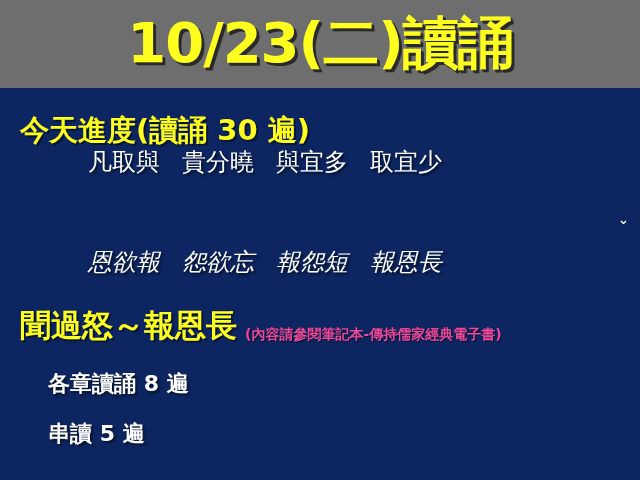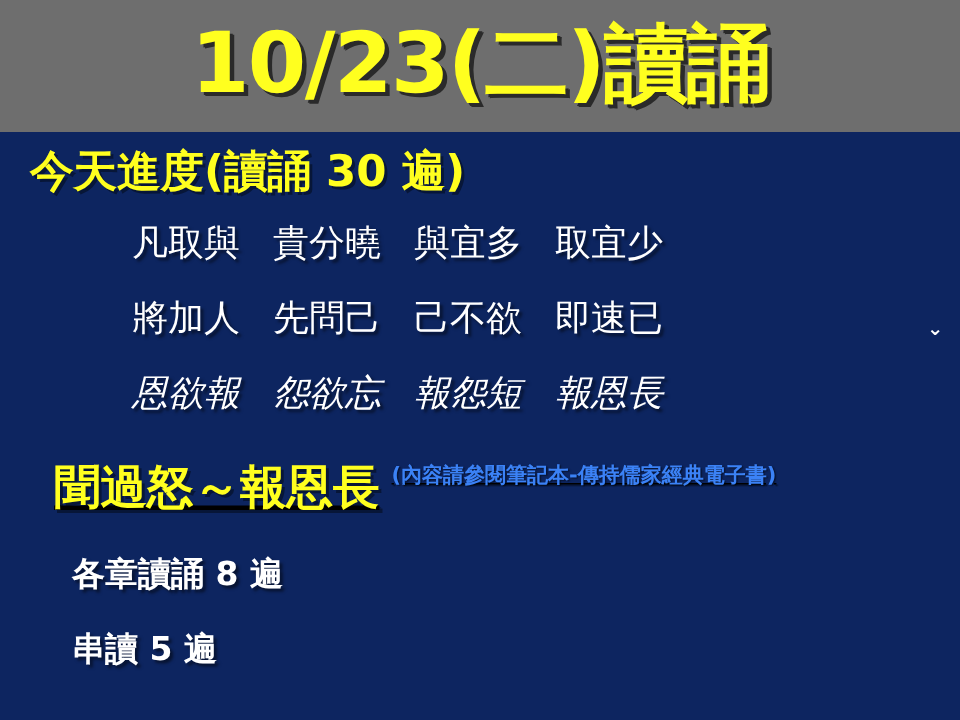--- a/index.html
+++ b/index.html
@@ -77,21 +77,21 @@
     position: absolute;
     color: #ffffff;
     font-weight: 700;
     white-space: nowrap;
     text-shadow: 2px 2px 2px rgba(0,0,0,0.5);
   }
 
   
   #progress-heading {
     left: 20px;
-    top: 12px;
+    top: 28px;
     font-size: 29px;
     line-height: 1;
   }
 
   
   .verse-line {
     left: 48px;
     font-size: 24px;
     line-height: 1;
     margin-left: 40px;
@@ -104,35 +104,34 @@
     display: inline-block;
   }
   .verse-gap {
     display: inline-block;
     width: 22px;
   }
 
   
   #section-row {
     position: absolute;
-    left: 36px;
+    left: 20px;
     top: 222px;
     display: flex;
-    align-items: flex-start;
+    align-items: flex-end;
     white-space: nowrap;
-    text-decoration: underline;
   }
   #section-heading {
     position: static;
     font-size: 31px;
     line-height: 1;
   }
   #section-note {
     margin-left: 8px;
-    color: #3b82f6;
+    color: #ec4899;
     font-size: 14px;
     font-weight: 700;
     line-height: 1;
     white-space: nowrap;
     text-shadow: 1px 1px 1px rgba(0,0,0,0.5);
   }
 
   
   .sub-line {
     left: 48px;
@@ -165,23 +164,20 @@
   </div>
 
   <div class="body-area">
 
     <div class="heading-yellow" id="progress-heading">今天進度(讀誦 30 遍)</div>
 
     <div class="verse-line" id="verse-0">
       <span class="verse-seg">凡取與</span><span class="verse-gap"></span><span class="verse-seg">貴分曉</span><span class="verse-gap"></span><span class="verse-seg">與宜多</span><span class="verse-gap"></span><span class="verse-seg">取宜少</span>
     </div>
 
-    <div class="verse-line" id="verse-1">
-      <span class="verse-seg">將加人</span><span class="verse-gap"></span><span class="verse-seg">先問己</span><span class="verse-gap"></span><span class="verse-seg">己不欲</span><span class="verse-gap"></span><span class="verse-seg">即速已</span>
-    </div>
 
     <div id="trailing-mark">⌄</div>
 
     <div class="verse-line" id="verse-2">
       <span class="verse-seg">恩欲報</span><span class="verse-gap"></span><span class="verse-seg">怨欲忘</span><span class="verse-gap"></span><span class="verse-seg">報怨短</span><span class="verse-gap"></span><span class="verse-seg">報恩長</span>
     </div>
 
     <div id="section-row">
       <span class="heading-yellow" id="section-heading">聞過怒～報恩長</span>
       <span id="section-note">(內容請參閱筆記本-傳持儒家經典電子書)</span>

